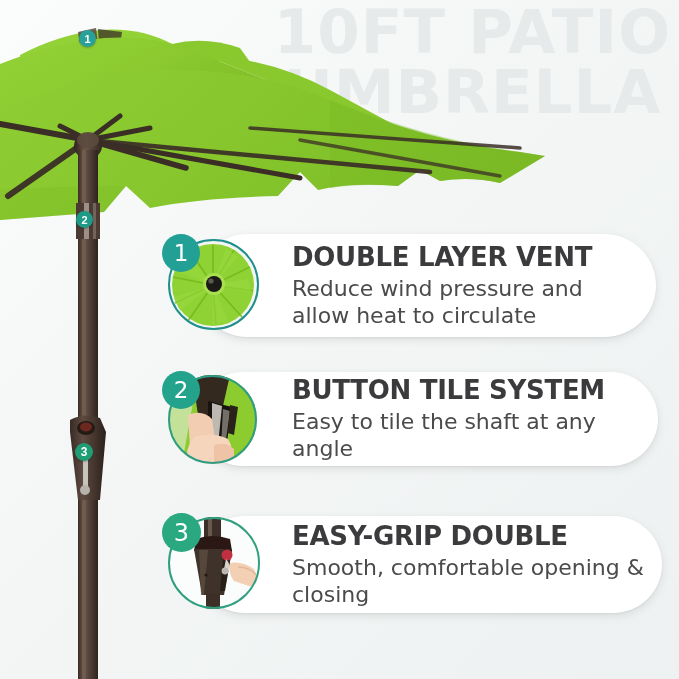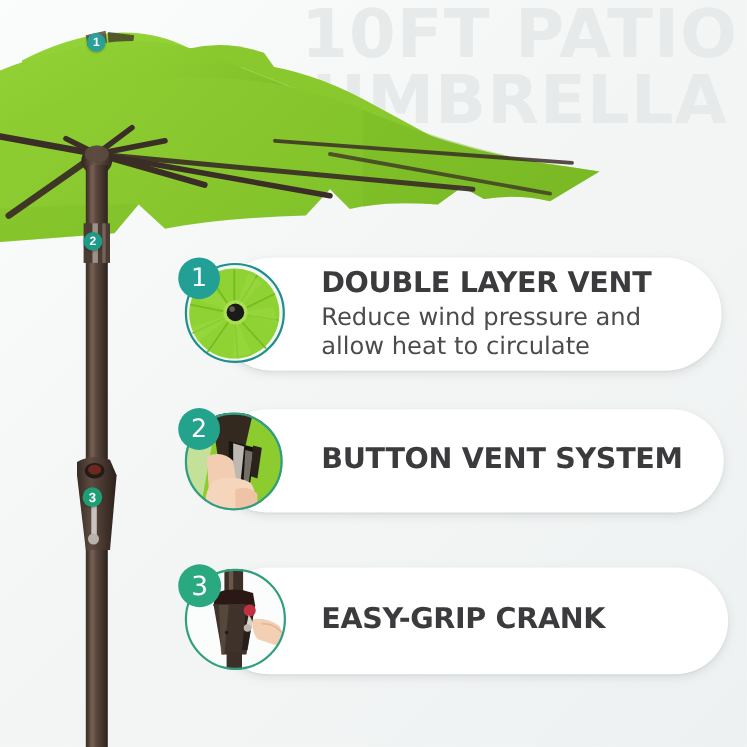--- a/index.html
+++ b/index.html
@@ -287,27 +287,29 @@
 
     <div class="card" id="card1">
       <div class="card-text">
         <div class="card-title">DOUBLE LAYER VENT</div>
         <div class="card-desc">Reduce wind pressure and allow heat to circulate</div>
       </div>
     </div>
 
     <div class="card" id="card2">
       <div class="card-text">
-        <div class="card-title">BUTTON VENT SYSTEM</div>
+        <div class="card-title">BUTTON TILE SYSTEM</div>
+        <div class="card-desc">Easy to tile the shaft at any angle</div>
       </div>
     </div>
 
     <div class="card" id="card3">
       <div class="card-text">
-        <div class="card-title">EASY-GRIP CRANK</div>
+        <div class="card-title">EASY-GRIP DOUBLE</div>
+        <div class="card-desc">Smooth, comfortable opening &amp; closing</div>
       </div>
     </div>
   </div>
 
   <div class="thumb" id="thumb1">
     <svg width="91" height="91" viewBox="0 0 91 91">
       <rect width="91" height="91" fill="#f2f5f4"></rect>
       <circle cx="45" cy="46" r="41" fill="#8ed233"></circle>
       <g stroke="#76b81f" stroke-width="1.6" opacity="0.9">
         <path d="M45 46 L45 6"></path>

